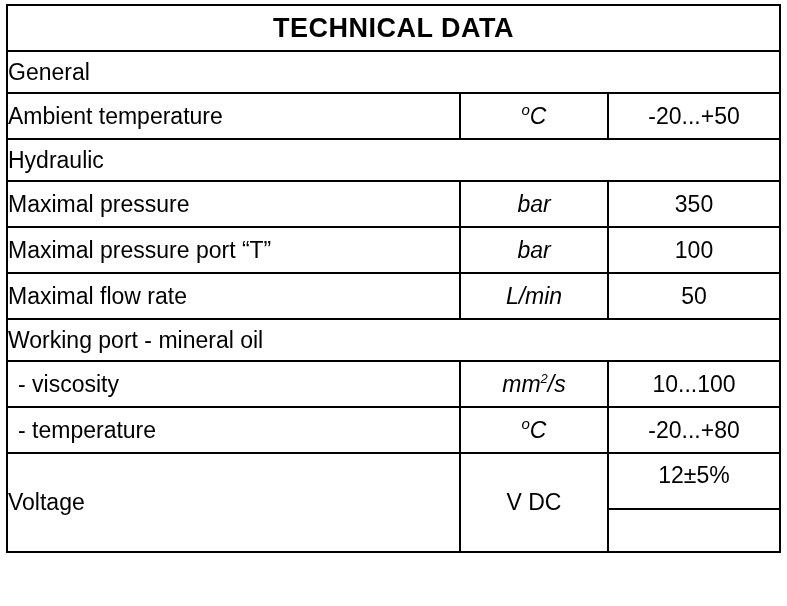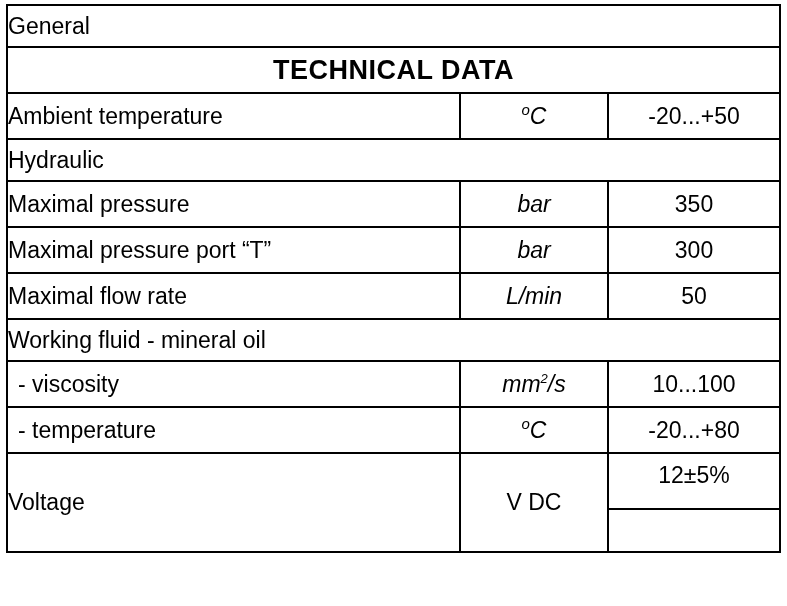--- a/index.html
+++ b/index.html
@@ -114,25 +114,25 @@
 
 <div class="sheet">
   <table class="techdata">
     <colgroup>
       <col class="col-label">
       <col class="col-unit">
       <col class="col-value">
     </colgroup>
     <tbody>
       <tr>
-        <td class="section-cell" colspan="3">General</td>
+        <td class="title-cell" colspan="3">TECHNICAL  DATA</td>
       </tr>
 
       <tr>
-        <td class="title-cell" colspan="3">TECHNICAL  DATA</td>
+        <td class="section-cell" colspan="3">General</td>
       </tr>
 
       <tr>
         <td class="label-cell">Ambient temperature</td>
         <td class="unit-cell"><span class="deg">o</span><span>C</span></td>
         <td class="value-cell">-20...+50</td>
       </tr>
 
       <tr>
         <td class="section-cell" colspan="3">Hydraulic</td>
@@ -140,31 +140,31 @@
 
       <tr>
         <td class="label-cell">Maximal pressure</td>
         <td class="unit-cell">bar</td>
         <td class="value-cell">350</td>
       </tr>
 
       <tr>
         <td class="label-cell">Maximal pressure port “T”</td>
         <td class="unit-cell">bar</td>
-        <td class="value-cell">300</td>
+        <td class="value-cell">100</td>
       </tr>
 
       <tr>
         <td class="label-cell">Maximal flow rate</td>
         <td class="unit-cell">L/min</td>
         <td class="value-cell">50</td>
       </tr>
 
       <tr>
-        <td class="section-cell" colspan="3">Working fluid - mineral oil</td>
+        <td class="section-cell" colspan="3">Working port - mineral oil</td>
       </tr>
 
       <tr>
         <td class="label-cell sub">-  viscosity</td>
         <td class="unit-cell"><span>mm</span><sup class="sup">2</sup><span>/s</span></td>
         <td class="value-cell">10...100</td>
       </tr>
 
 
       <tr>

